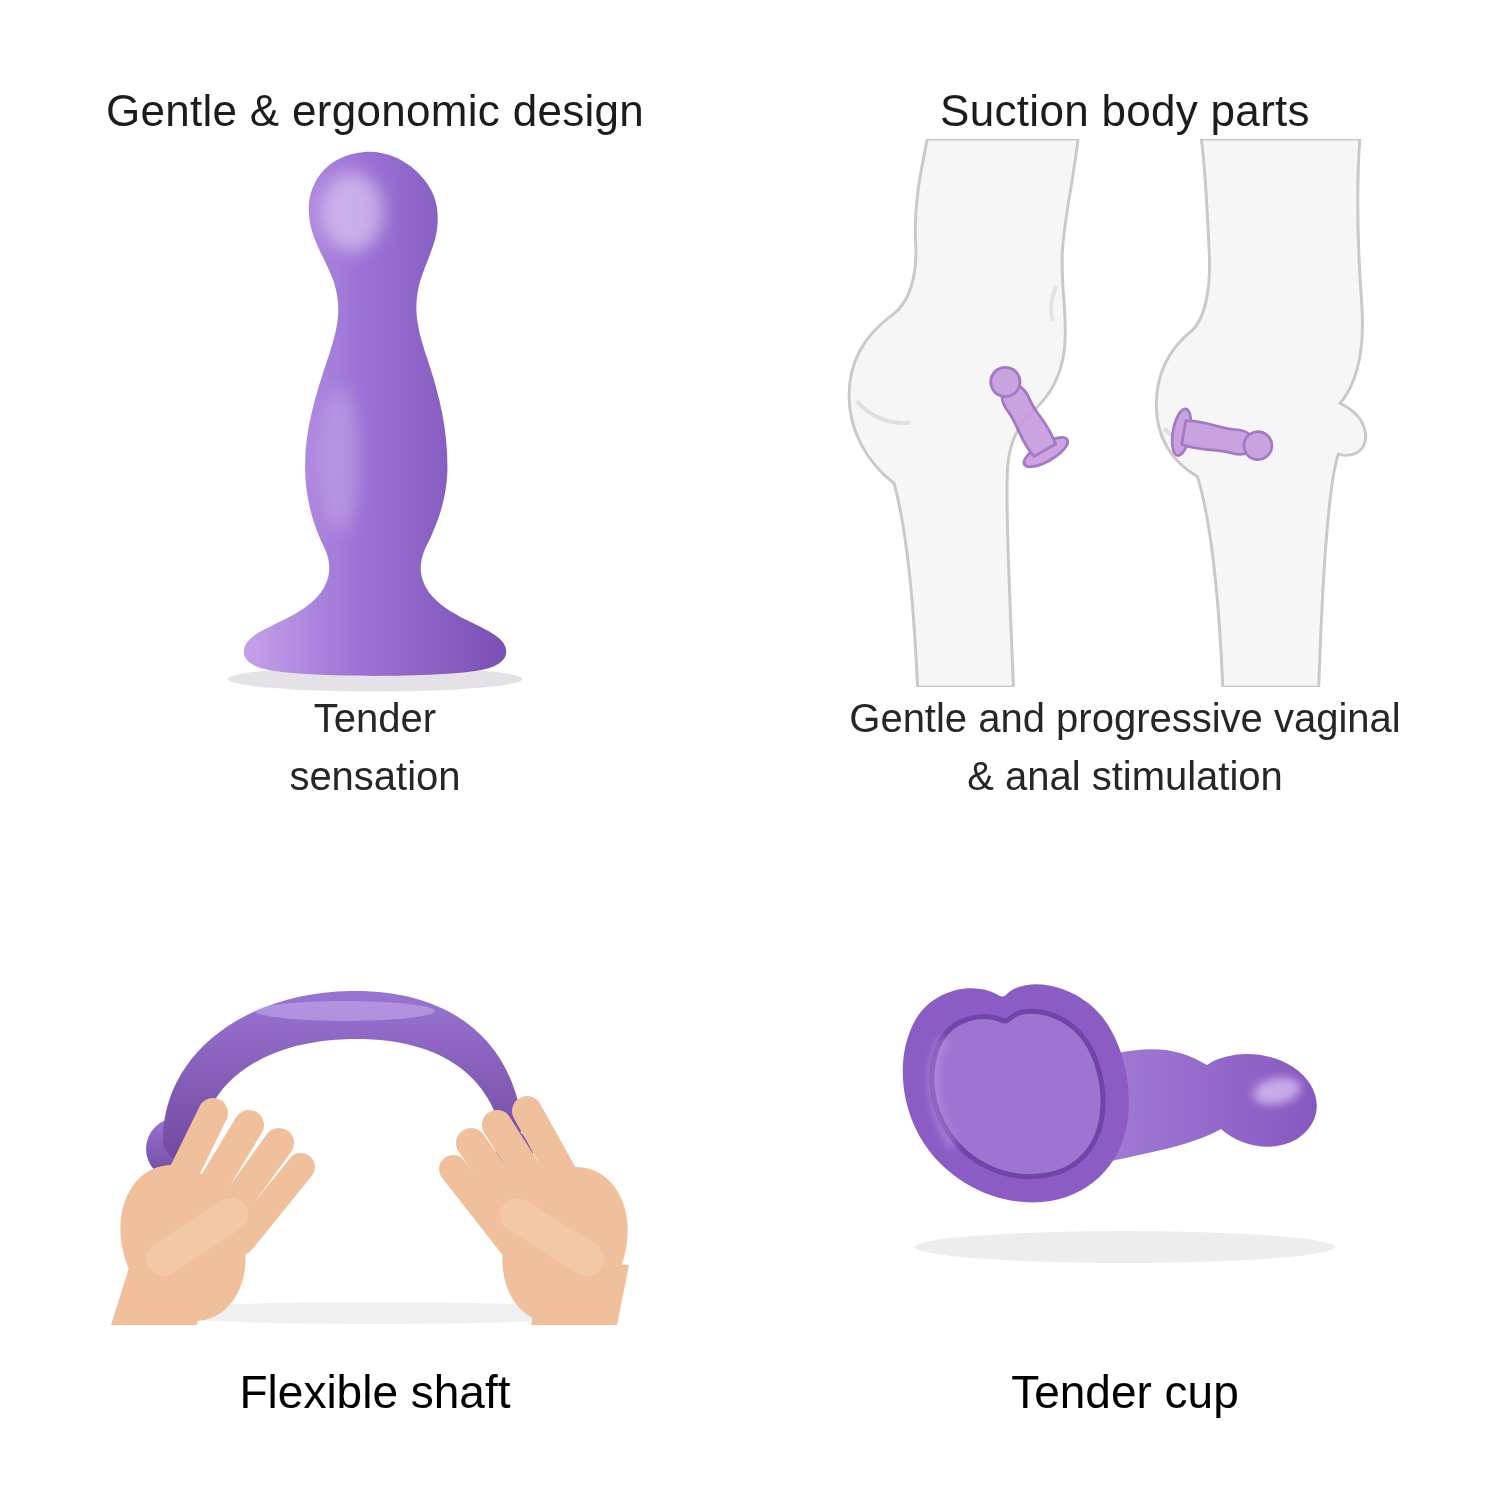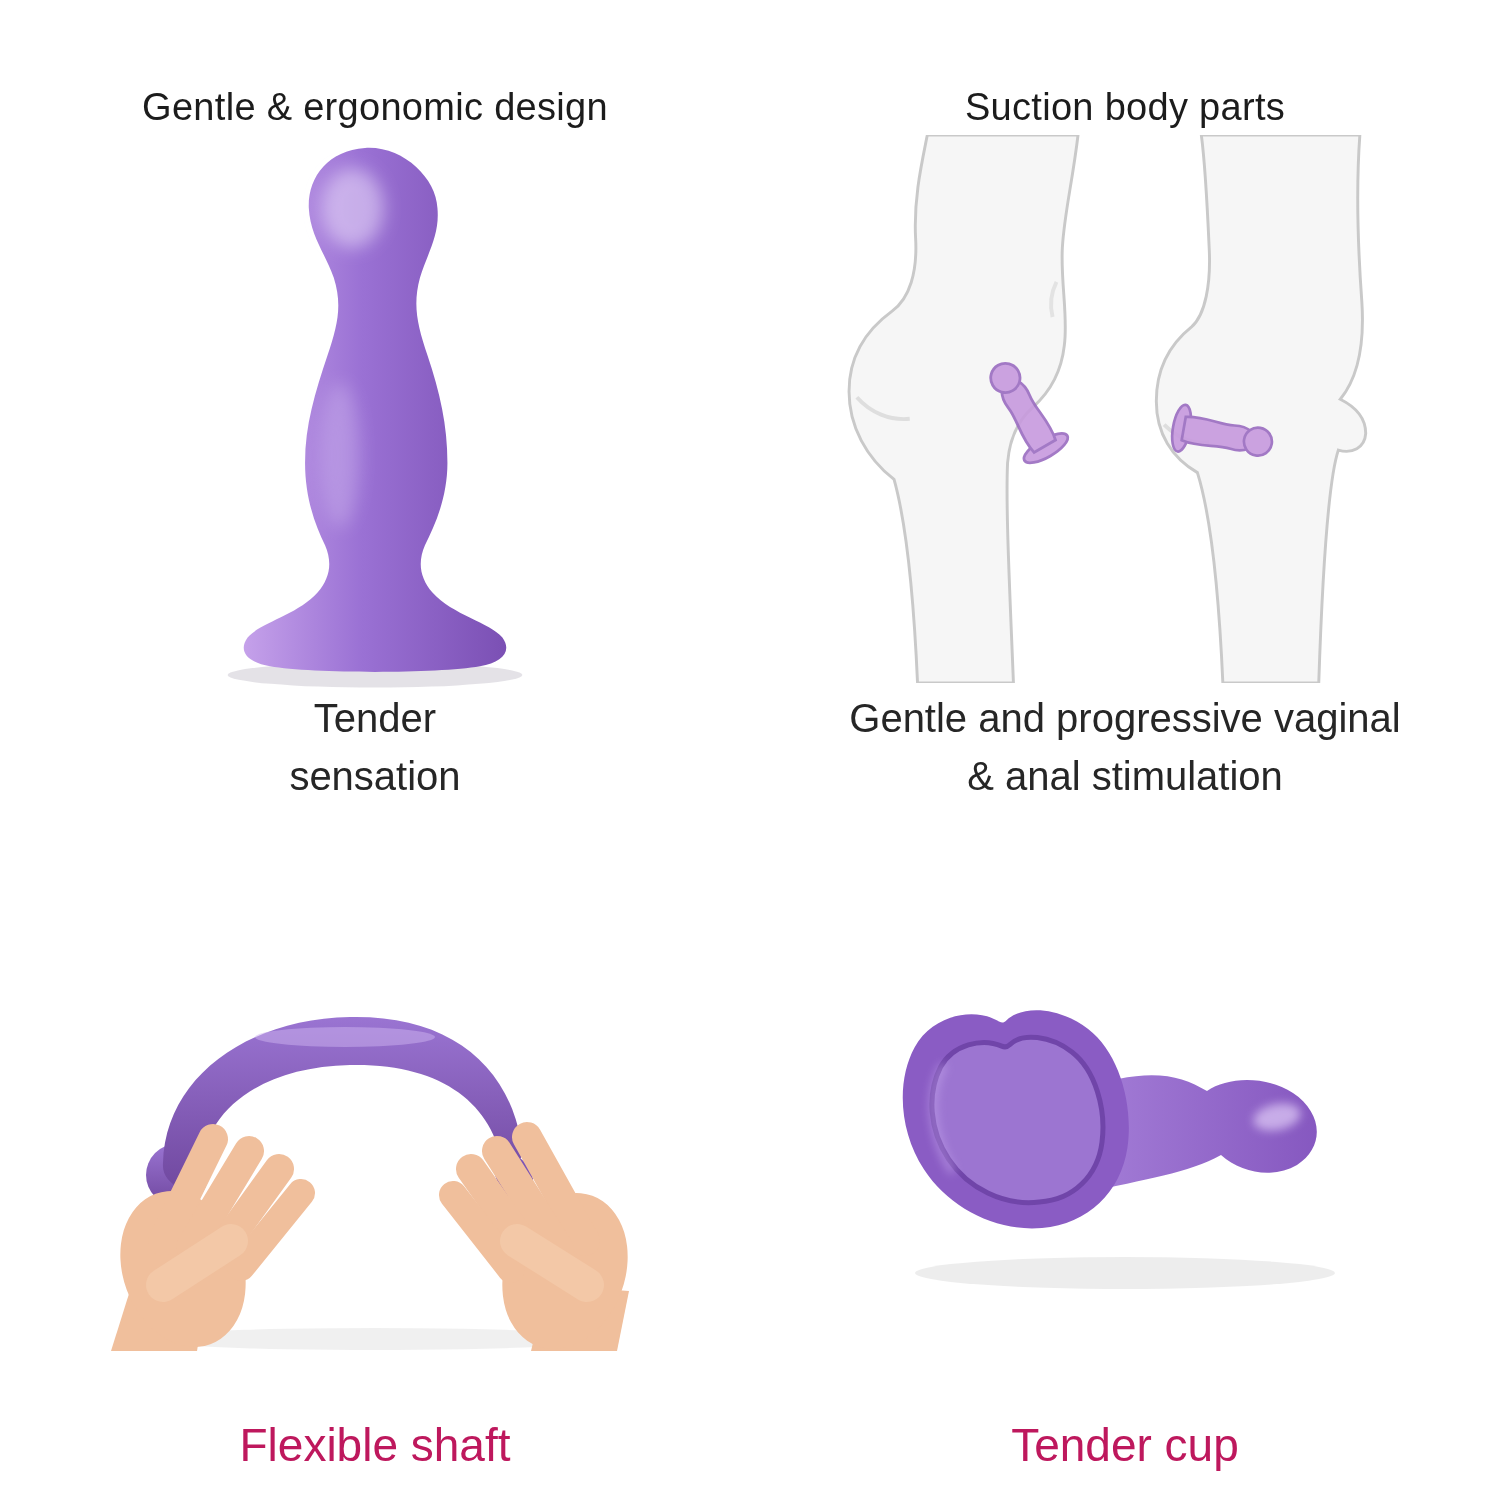--- a/index.html
+++ b/index.html
@@ -2,24 +2,24 @@
 <html><head>
 <meta charset="utf-8">
 <style>
   html,body{margin:0;padding:0;background:#ffffff;}
   .canvas{
     width:1500px;height:1500px;background:#ffffff;
     display:grid;grid-template-columns:750px 750px;grid-template-rows:845px 655px;
     font-family:"Liberation Sans",sans-serif;color:#1e1e1e;overflow:hidden;
   }
   .cell{display:flex;flex-direction:column;align-items:center;}
-  .feature-title{margin-top:86px;font-size:38px;font-weight:400;letter-spacing:.3px;color:#1c1c1c;white-space:nowrap;}
+  .feature-title{margin-top:86px;font-size:44px;font-weight:400;letter-spacing:.3px;color:#1c1c1c;white-space:nowrap;}
   .figure{flex:1;display:flex;align-items:center;justify-content:center;width:100%;min-height:0;}
   .caption{font-size:40px;line-height:1.45;text-align:center;margin-bottom:40px;color:#262626;}
-  .caption-lg{font-size:46px;line-height:1.2;text-align:center;margin-bottom:27px;color:#be185d;}
+  .caption-lg{font-size:46px;line-height:1.2;text-align:center;margin-bottom:80px;color:#000000;}
   svg{display:block;}
 </style>
 </head>
 <body>
 
 <div class="canvas">
 
   <div class="cell">
     <div class="feature-title">Gentle &amp; ergonomic design</div>
     <div class="figure">

